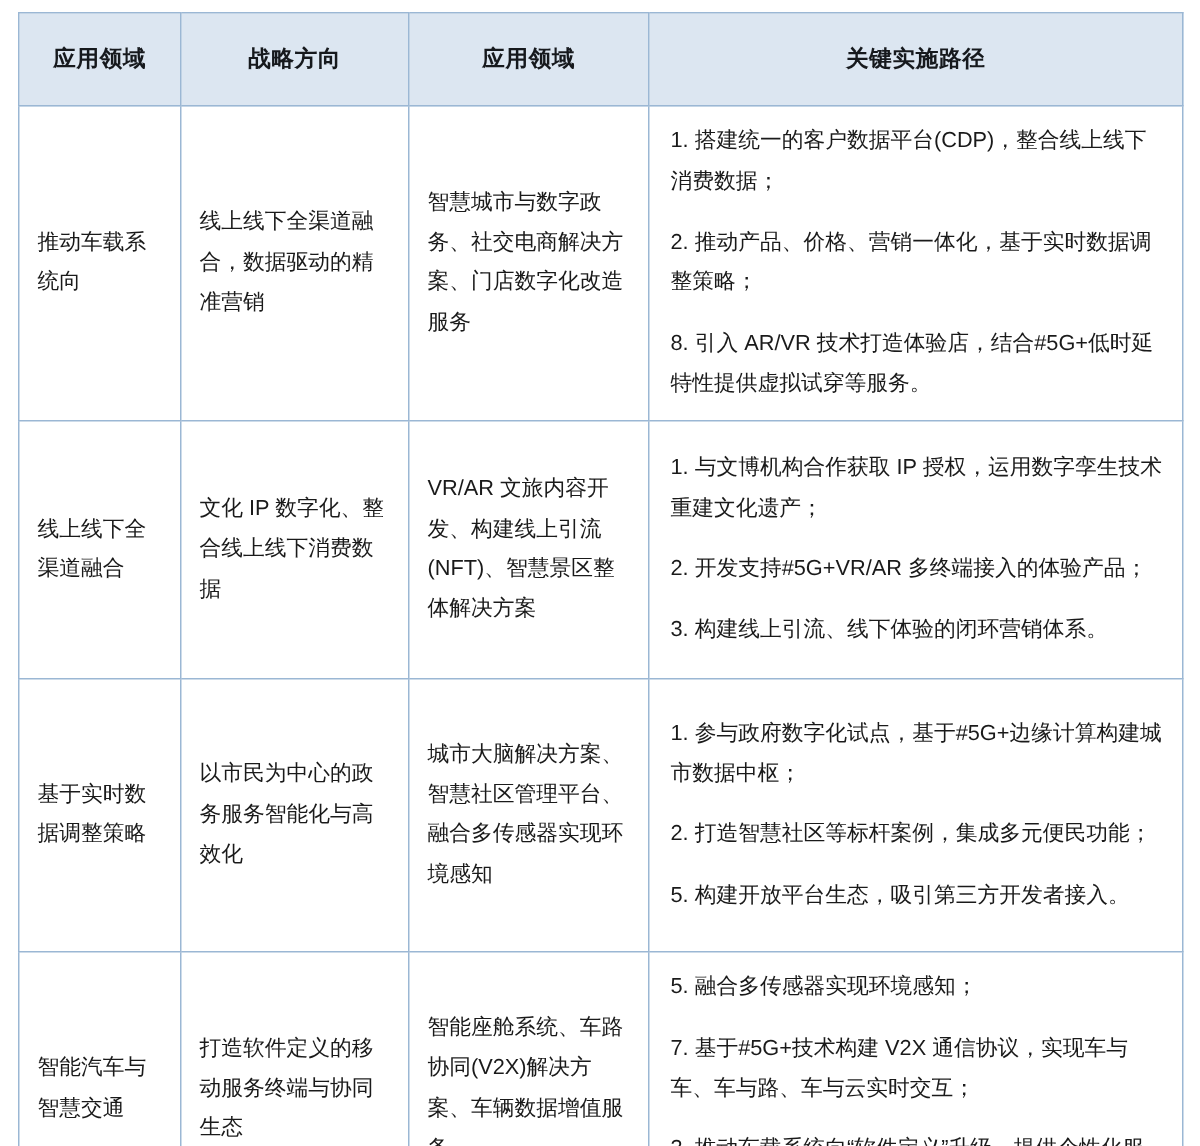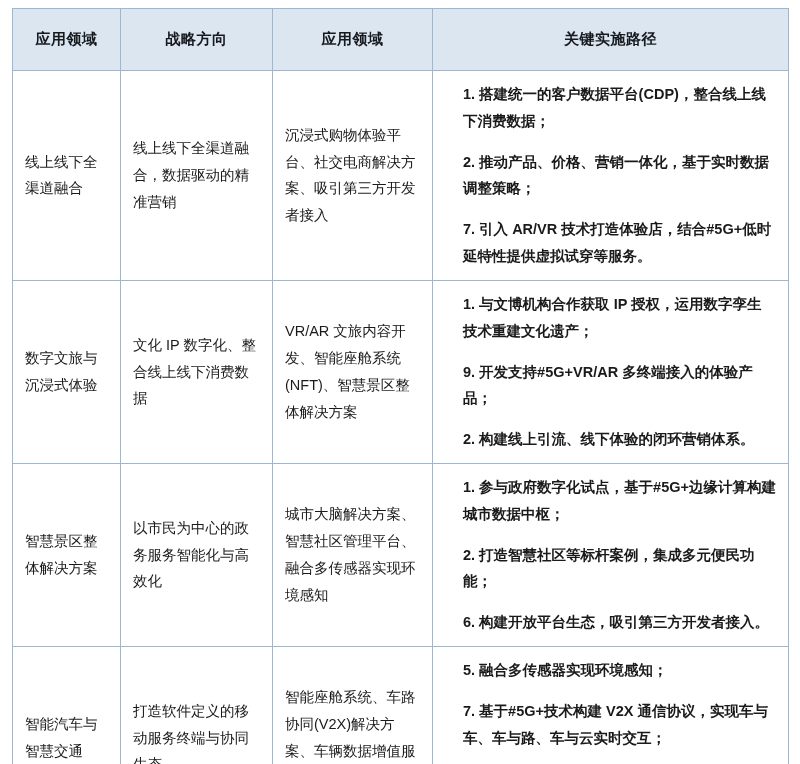--- a/index.html
+++ b/index.html
@@ -60,22 +60,21 @@
     text-align: left;
     padding-left: 12px;
   }
   td.paths {
     text-align: left;
     padding-left: 14px;
     padding-right: 12px;
     vertical-align: middle;
   }
   td.paths p {
-    margin: 0 0 14px 16px;
-    font-weight: bold;
+    margin: 0 0 14px 0;
   }
   td.paths p:last-child {
     margin-bottom: 0;
   }
   .row-1 td { height: 196px; }
   .row-2 td { height: 172px; }
   .row-3 td { height: 182px; }
   .row-4 td { height: 148px; }
 </style>
 </head>
@@ -92,47 +91,47 @@
     <thead>
       <tr>
         <th>应用领域</th>
         <th>战略方向</th>
         <th>应用领域</th>
         <th>关键实施路径</th>
       </tr>
     </thead>
     <tbody>
       <tr class="row-1">
-        <td class="cell domain">线上线下全渠道融合</td>
+        <td class="cell domain">推动车载系统向</td>
         <td class="cell direction">线上线下全渠道融合，数据驱动的精准营销</td>
-        <td class="cell opportunity">沉浸式购物体验平台、社交电商解决方案、吸引第三方开发者接入</td>
+        <td class="cell opportunity">智慧城市与数字政务、社交电商解决方案、门店数字化改造服务</td>
         <td class="cell paths">
           <p>1. 搭建统一的客户数据平台(CDP)，整合线上线下消费数据；</p>
           <p>2. 推动产品、价格、营销一体化，基于实时数据调整策略；</p>
-          <p>7. 引入 AR/VR 技术打造体验店，结合#5G+低时延特性提供虚拟试穿等服务。</p>
+          <p>8. 引入 AR/VR 技术打造体验店，结合#5G+低时延特性提供虚拟试穿等服务。</p>
         </td>
       </tr>
       <tr class="row-2">
-        <td class="cell domain">数字文旅与沉浸式体验</td>
+        <td class="cell domain">线上线下全渠道融合</td>
         <td class="cell direction">文化 IP 数字化、整合线上线下消费数据</td>
-        <td class="cell opportunity">VR/AR 文旅内容开发、智能座舱系统(NFT)、智慧景区整体解决方案</td>
+        <td class="cell opportunity">VR/AR 文旅内容开发、构建线上引流(NFT)、智慧景区整体解决方案</td>
         <td class="cell paths">
           <p>1. 与文博机构合作获取 IP 授权，运用数字孪生技术重建文化遗产；</p>
-          <p>9. 开发支持#5G+VR/AR 多终端接入的体验产品；</p>
-          <p>2. 构建线上引流、线下体验的闭环营销体系。</p>
+          <p>2. 开发支持#5G+VR/AR 多终端接入的体验产品；</p>
+          <p>3. 构建线上引流、线下体验的闭环营销体系。</p>
         </td>
       </tr>
       <tr class="row-3">
-        <td class="cell domain">智慧景区整体解决方案</td>
+        <td class="cell domain">基于实时数据调整策略</td>
         <td class="cell direction">以市民为中心的政务服务智能化与高效化</td>
         <td class="cell opportunity">城市大脑解决方案、智慧社区管理平台、融合多传感器实现环境感知</td>
         <td class="cell paths">
           <p>1. 参与政府数字化试点，基于#5G+边缘计算构建城市数据中枢；</p>
           <p>2. 打造智慧社区等标杆案例，集成多元便民功能；</p>
-          <p>6. 构建开放平台生态，吸引第三方开发者接入。</p>
+          <p>5. 构建开放平台生态，吸引第三方开发者接入。</p>
         </td>
       </tr>
       <tr class="row-4">
         <td class="cell domain">智能汽车与智慧交通</td>
         <td class="cell direction">打造软件定义的移动服务终端与协同生态</td>
         <td class="cell opportunity">智能座舱系统、车路协同(V2X)解决方案、车辆数据增值服务</td>
         <td class="cell paths">
           <p>5. 融合多传感器实现环境感知；</p>
           <p>7. 基于#5G+技术构建 V2X 通信协议，实现车与车、车与路、车与云实时交互；</p>
           <p>3. 推动车载系统向“软件定义”升级，提供个性化服务。</p>

